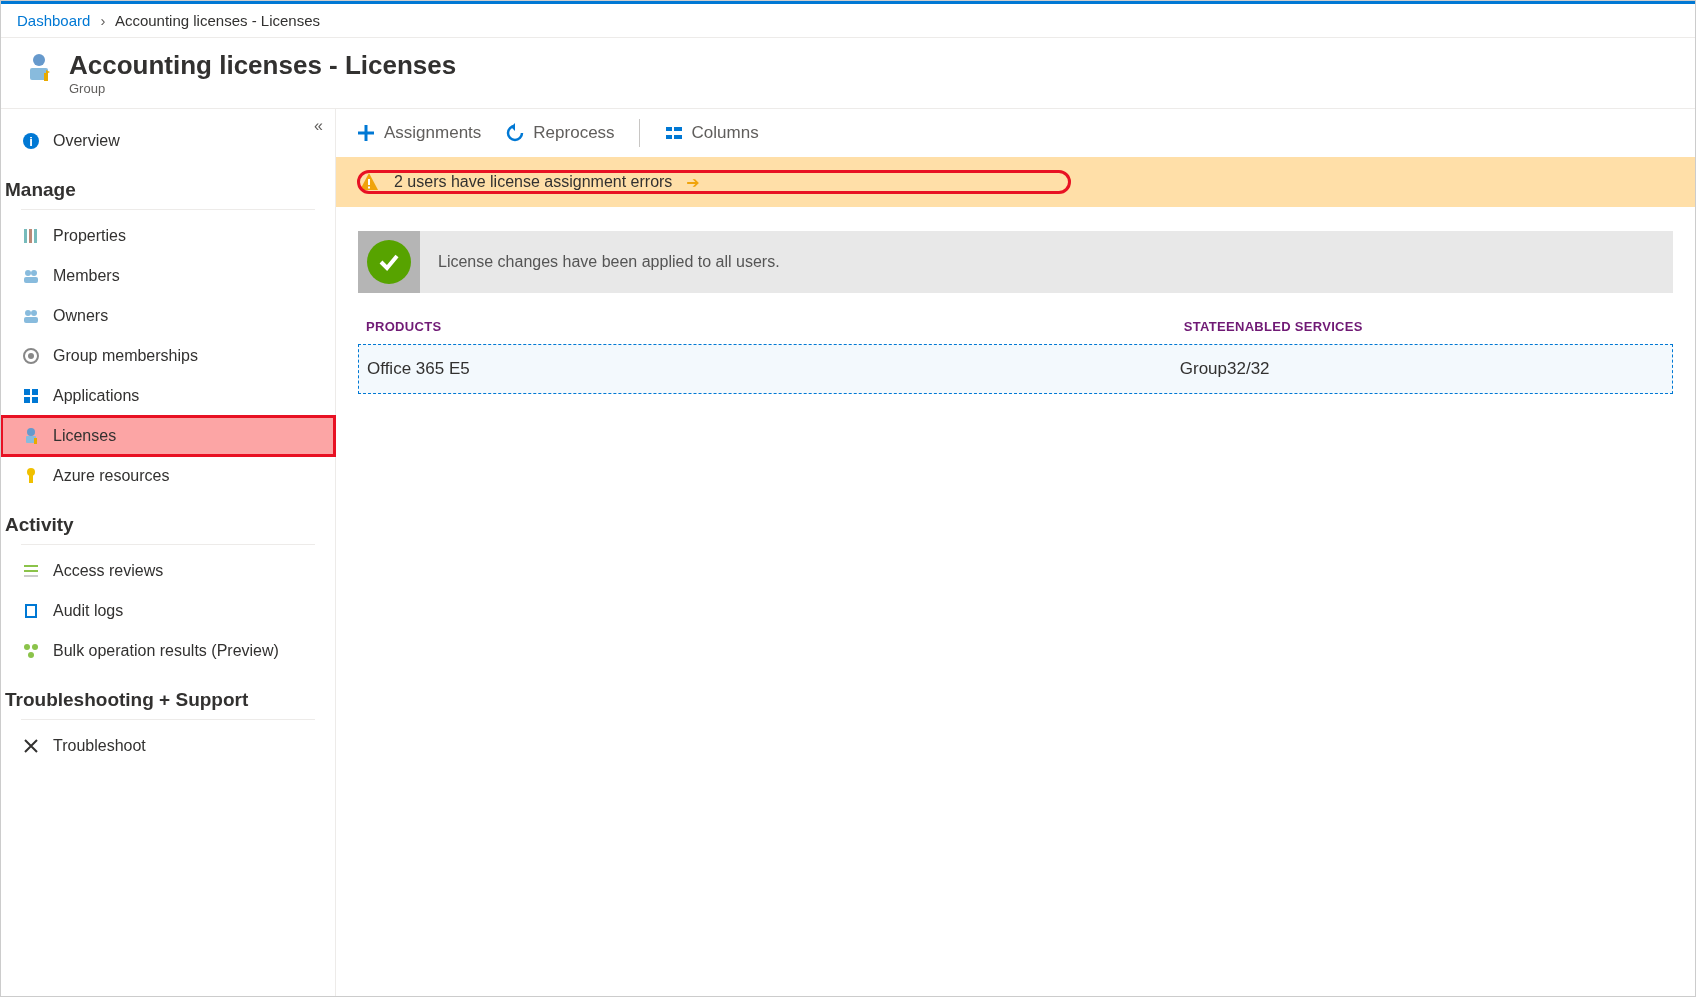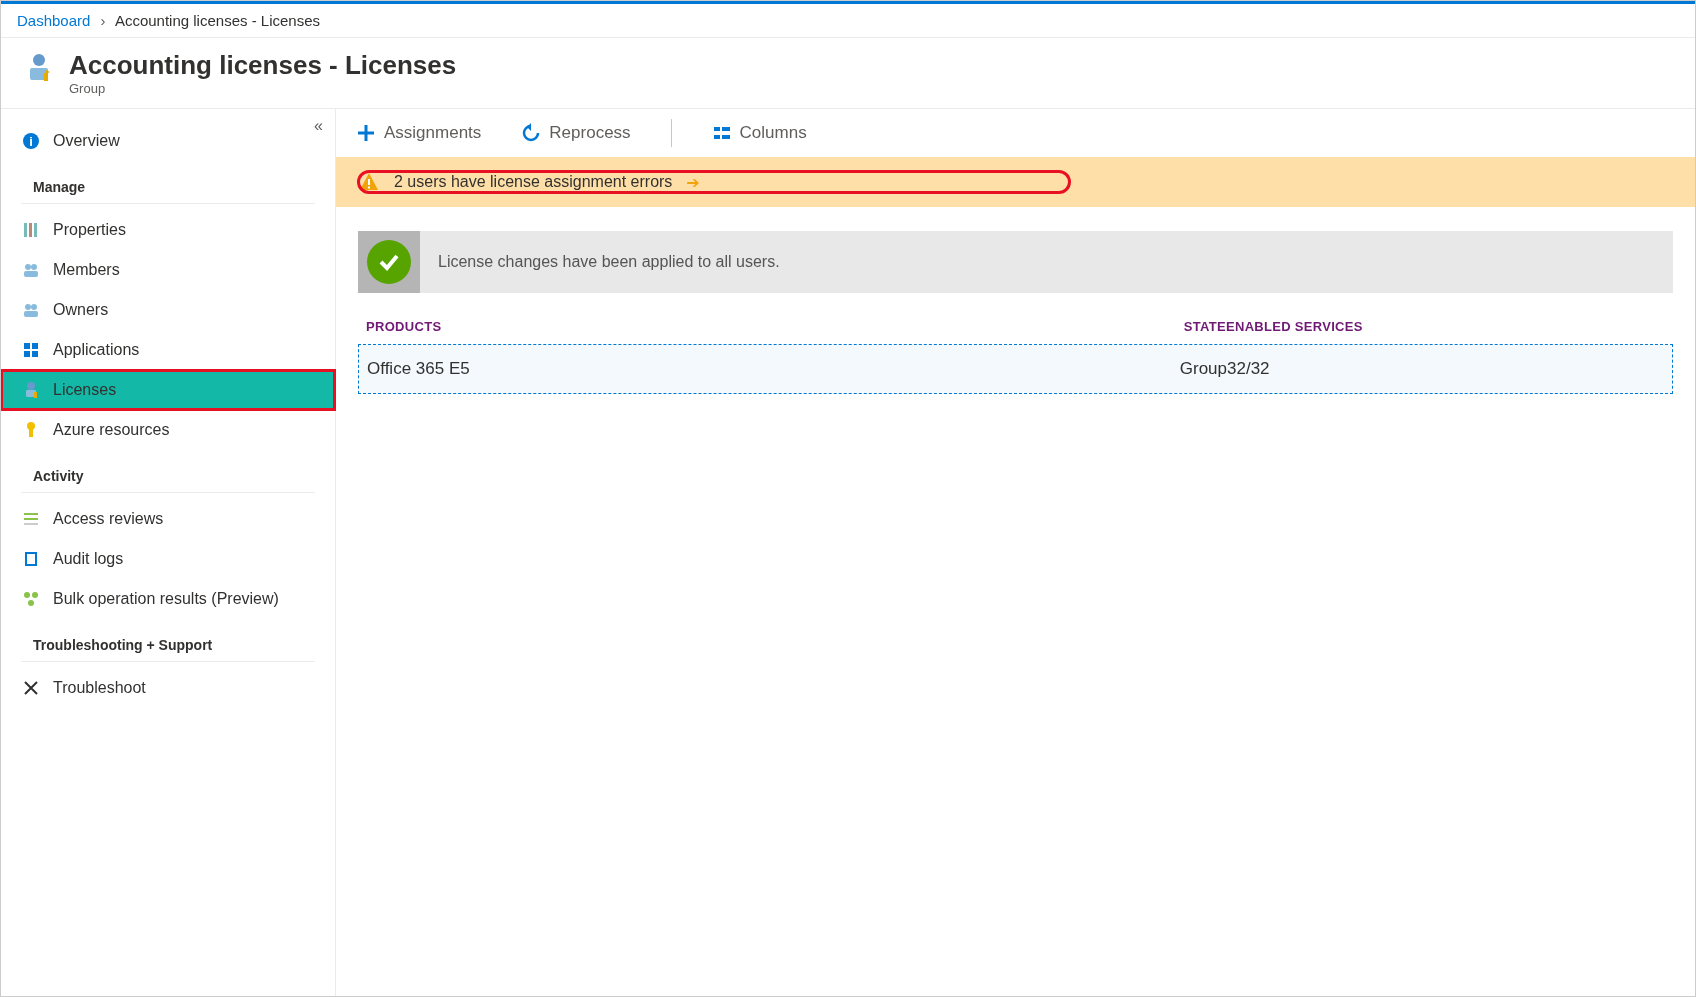--- a/index.html
+++ b/index.html
@@ -10,27 +10,27 @@
 .breadcrumb a { color: #0078d4; text-decoration: none; }
 .breadcrumb .sep { color: #605e5c; margin: 0 6px; }
 .header { padding: 12px 20px; border-bottom: 1px solid #edebe9; display: flex; align-items: flex-start; gap: 12px; }
 .header-icon { width: 36px; height: 36px; display: flex; align-items: center; justify-content: center; }
 .header-text h1 { font-size: 26px; font-weight: 600; }
 .header-text .sub { font-size: 13px; color: #605e5c; }
 .body { display: flex; flex: 1; overflow: hidden; }
 .sidebar { width: 335px; border-right: 1px solid #edebe9; padding: 12px 0; position: relative; }
 .collapse { position: absolute; top: 8px; right: 12px; font-size: 16px; color: #605e5c; cursor: pointer; }
 .nav-item { display: flex; align-items: center; padding: 10px 20px; font-size: 16px; gap: 12px; cursor: pointer; }
-.nav-item.selected { background: #14b8a6; }
+.nav-item.selected { background: #fca5a5; }
 .nav-item .icon { width: 20px; height: 20px; display: inline-flex; align-items: center; justify-content: center; }
-.nav-section { font-size: 14px; font-weight: 600; padding: 18px 20px 8px 32px; }
+.nav-section { font-size: 19px; font-weight: 600; padding: 18px 20px 8px 4px; }
 .nav-section-line { border-bottom: 1px solid #edebe9; margin: 0 20px 6px 20px; }
 .highlight-red { outline: 3px solid #e81123; outline-offset: -2px; }
 .main { flex: 1; display: flex; flex-direction: column; }
-.toolbar { display: flex; align-items: center; padding: 10px 20px; gap: 40px; font-size: 17px; }
+.toolbar { display: flex; align-items: center; padding: 10px 20px; gap: 24px; font-size: 17px; }
 .tool { display: flex; align-items: center; gap: 8px; color: #605e5c; cursor: pointer; }
 .tool .icon { color: #0078d4; }
 .tool-sep { width: 1px; height: 28px; background: #c8c6c4; }
 .banner-warn { background: #ffdfa8; padding: 14px 22px; display: flex; align-items: center; gap: 14px; font-size: 16px; }
 .banner-warn .warn-ic { color: #f0a30a; }
 .banner-warn .arrow { color: #f0a30a; }
 .banner-warn-box { outline: 3px solid #e81123; outline-offset: -2px; display: flex; align-items: center; gap: 14px; padding-right: 370px; border-radius: 11px; }
 .banner-ok { margin: 24px 22px 8px 22px; background: #e8e8e8; display: flex; align-items: center; gap: 18px; padding: 0; }
 .banner-ok .ok-wrap { background: #b5b5b5; width: 62px; height: 62px; display: flex; align-items: center; justify-content: center; }
 .banner-ok .ok-ic { width: 44px; height: 44px; border-radius: 50%; background: #57a300; display: flex; align-items: center; justify-content: center; color: #fff; font-size: 24px; }
@@ -113,20 +113,29 @@
               <circle cx="6" cy="6" r="3" fill="#8bd"></circle>
               <circle cx="12" cy="6" r="3" fill="#8bd"></circle>
               <rect x="2" y="10" width="14" height="6" rx="2" fill="#8bd"></rect>
             </svg>
           </span>
         <span>Owners</span>
       </div>
       <div class="nav-item">
         <span class="icon">
             <svg width="18" height="18">
+              <circle cx="9" cy="9" r="7" fill="none" stroke="#888" stroke-width="2"></circle>
+              <circle cx="9" cy="9" r="3" fill="#888"></circle>
+            </svg>
+          </span>
+        <span>Group memberships</span>
+      </div>
+      <div class="nav-item">
+        <span class="icon">
+            <svg width="18" height="18">
               <rect x="2" y="2" width="6" height="6" fill="#0078d4"></rect>
               <rect x="10" y="2" width="6" height="6" fill="#0078d4"></rect>
               <rect x="2" y="10" width="6" height="6" fill="#0078d4"></rect>
               <rect x="10" y="10" width="6" height="6" fill="#0078d4"></rect>
             </svg>
           </span>
         <span>Applications</span>
       </div>
       <div class="nav-item selected highlight-red">
         <span class="icon">

